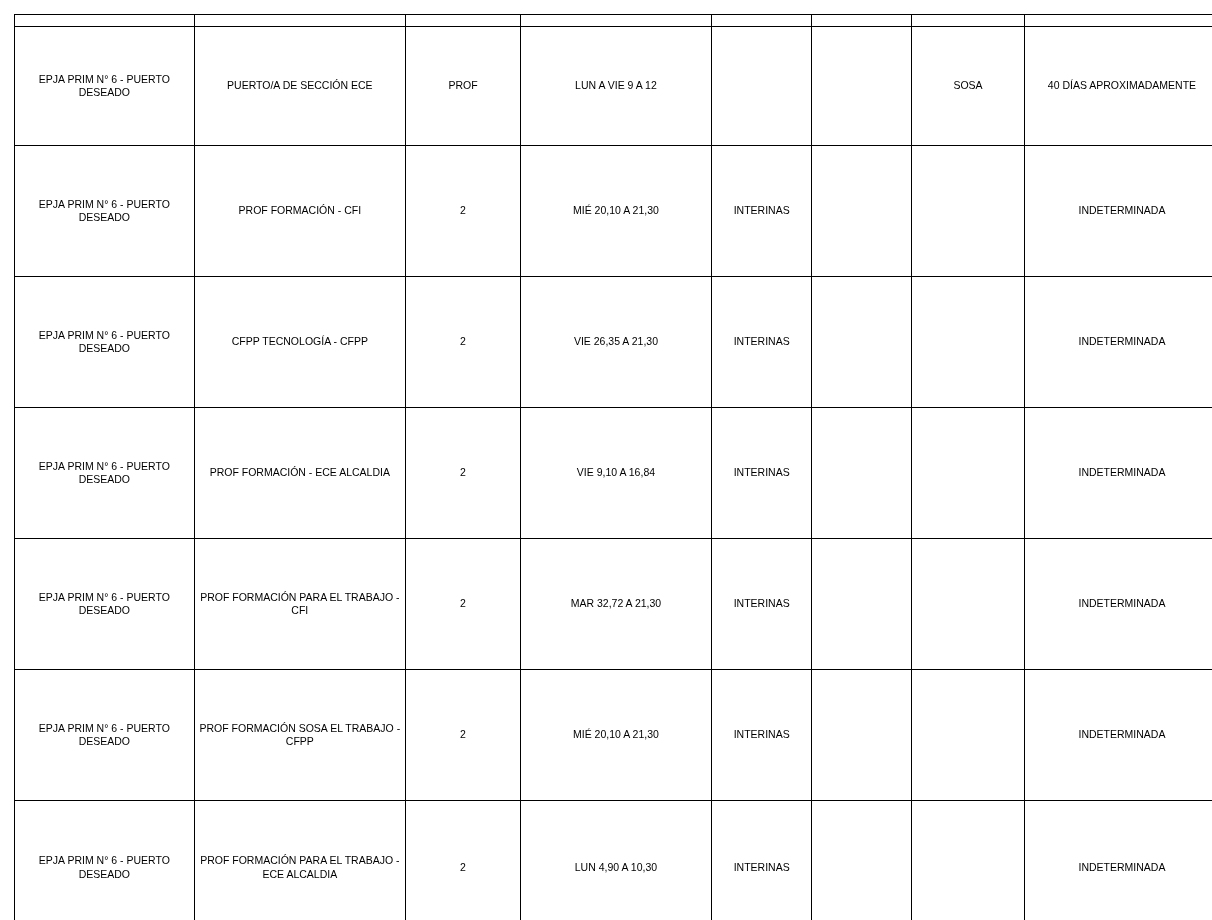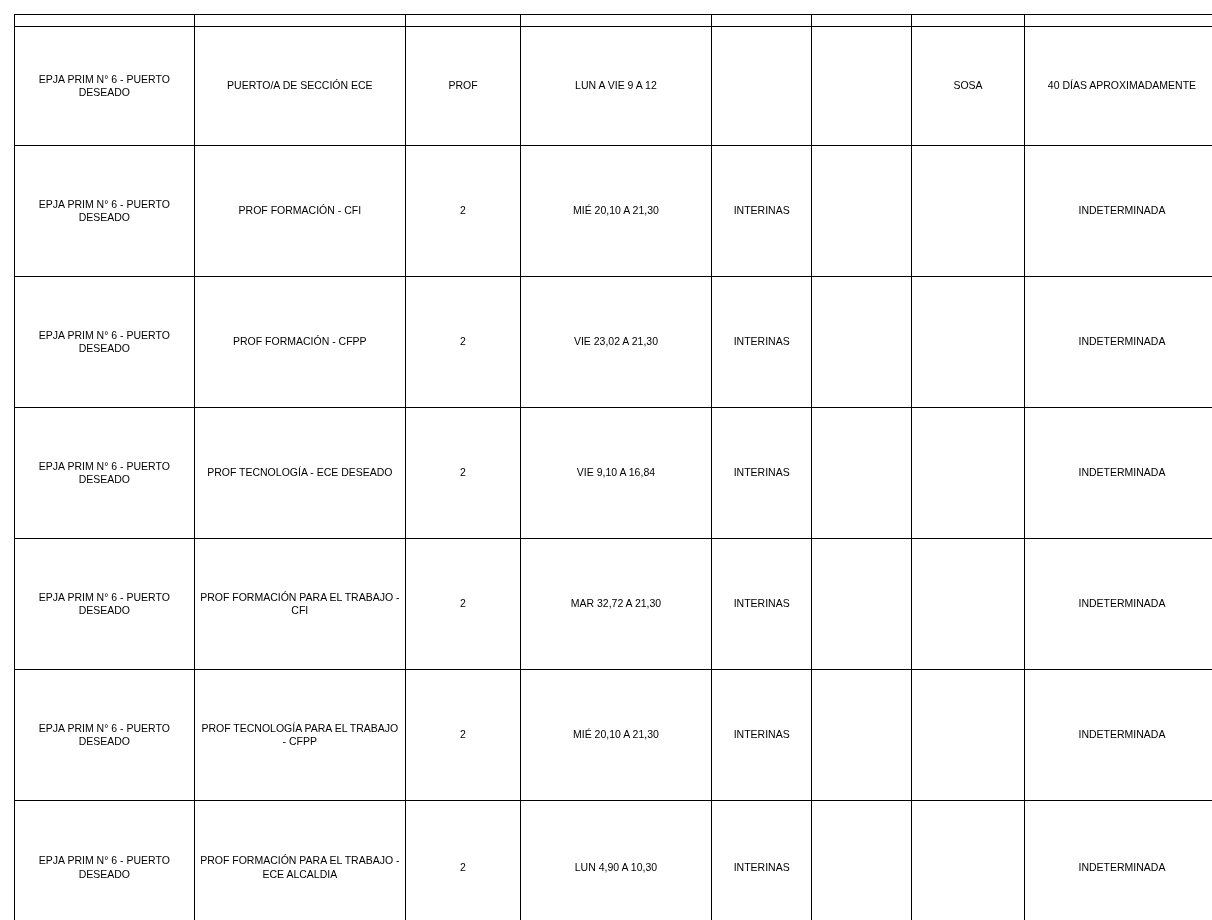--- a/index.html
+++ b/index.html
@@ -103,32 +103,32 @@
         <td>2</td>
         <td>MIÉ 20,10 A 21,30</td>
         <td>INTERINAS</td>
         <td class="empty"></td>
         <td class="empty"></td>
         <td>INDETERMINADA</td>
       </tr>
 
       <tr class="row">
         <td class="left-name">EPJA PRIM N° 6 - PUERTO DESEADO</td>
-        <td>PROF FORMACIÓN - CFPP</td>
+        <td>CFPP TECNOLOGÍA - CFPP</td>
         <td>2</td>
-        <td>VIE 23,02 A 21,30</td>
+        <td>VIE 26,35 A 21,30</td>
         <td>INTERINAS</td>
         <td class="empty"></td>
         <td class="empty"></td>
         <td>INDETERMINADA</td>
       </tr>
 
       <tr class="row">
         <td class="left-name">EPJA PRIM N° 6 - PUERTO DESEADO</td>
-        <td>PROF TECNOLOGÍA - ECE DESEADO</td>
+        <td>PROF FORMACIÓN - ECE ALCALDIA</td>
         <td>2</td>
         <td>VIE 9,10 A 16,84</td>
         <td>INTERINAS</td>
         <td class="empty"></td>
         <td class="empty"></td>
         <td>INDETERMINADA</td>
       </tr>
 
       <tr class="row">
         <td class="left-name">EPJA PRIM N° 6 - PUERTO DESEADO</td>
@@ -136,21 +136,21 @@
         <td>2</td>
         <td>MAR 32,72 A 21,30</td>
         <td>INTERINAS</td>
         <td class="empty"></td>
         <td class="empty"></td>
         <td>INDETERMINADA</td>
       </tr>
 
       <tr class="row">
         <td class="left-name">EPJA PRIM N° 6 - PUERTO DESEADO</td>
-        <td>PROF TECNOLOGÍA PARA EL TRABAJO - CFPP</td>
+        <td>PROF FORMACIÓN SOSA EL TRABAJO - CFPP</td>
         <td>2</td>
         <td>MIÉ 20,10 A 21,30</td>
         <td>INTERINAS</td>
         <td class="empty"></td>
         <td class="empty"></td>
         <td>INDETERMINADA</td>
       </tr>
 
       <tr class="row last">
         <td class="left-name">EPJA PRIM N° 6 - PUERTO DESEADO</td>

